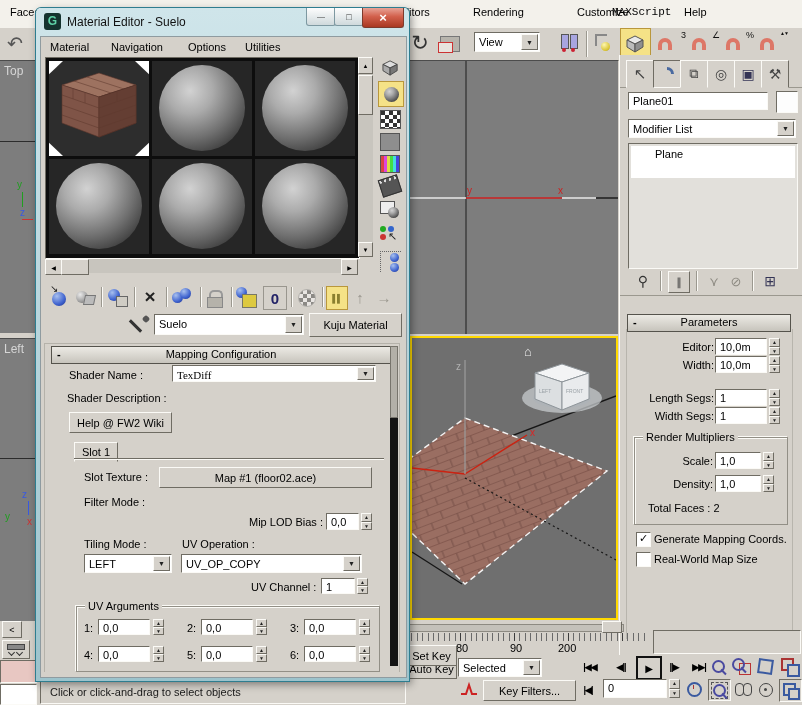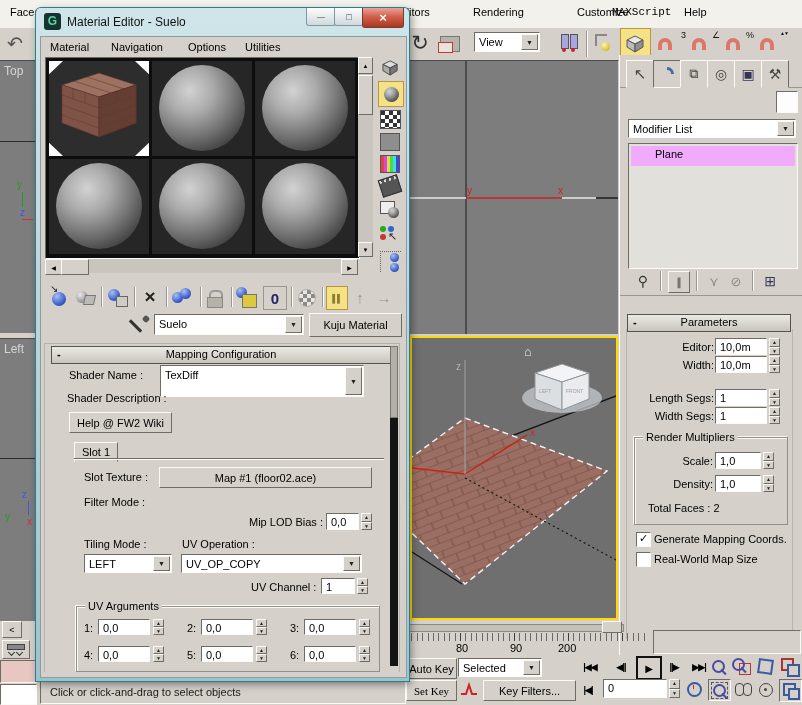--- a/index.html
+++ b/index.html
@@ -173,29 +173,30 @@
       <div class="abs tab icbtn" style="left:6px;top:3px;width:26px;height:26px;font-size:15px;color:#444;">↖</div>
       <div class="abs sunkeng icbtn" style="left:33px;top:3px;width:26px;height:26px;">
         <div style="width:14px;height:14px;border:3px solid #4a6aa0;border-radius:50%;clip-path:polygon(50% 0,100% 0,100% 50%,50% 50%);box-sizing:border-box;"></div>
       </div>
       <div class="abs tab icbtn" style="left:60px;top:3px;width:26px;height:26px;font-size:13px;color:#444;">⧉</div>
       <div class="abs tab icbtn" style="left:87px;top:3px;width:26px;height:26px;font-size:14px;color:#444;">◎</div>
       <div class="abs tab icbtn" style="left:114px;top:3px;width:26px;height:26px;font-size:14px;color:#335;">▣</div>
       <div class="abs tab icbtn" style="left:141px;top:3px;width:26px;height:26px;font-size:14px;color:#444;">⚒</div>
     </div>
 
+    <div class="abs field" style="left:8px;top:37px;width:140px;height:18px;box-sizing:border-box;">Plane01</div>
     <div class="abs sunken" style="left:156px;top:36px;width:20px;height:20px;background:#fdfdfd;"></div>
 
     <div class="abs dd" style="left:8px;top:64px;width:168px;height:19px;">
       <div class="fld">Modifier List</div>
       <div class="arr">▼</div>
     </div>
 
     <div class="abs sunken" style="left:8px;top:88px;width:168px;height:124px;background:#e2e0db;">
-      <div style="margin:2px;height:20px;background:#f0abfc;padding:2px 0 0 24px;box-sizing:border-box;">Plane</div>
+      <div style="margin:2px;height:32px;background:#ffffff;padding:2px 0 0 24px;box-sizing:border-box;">Plane</div>
     </div>
 
     <div class="abs" style="left:0;top:214px;width:183px;height:26px;border-bottom:1px solid #9b988f;">
       <div class="abs icbtn" style="left:12px;top:2px;width:22px;height:20px;font-size:14px;color:#333;">⚲</div>
       <div class="abs sep" style="left:40px;top:2px;width:1px;height:20px;"></div>
       <div class="abs raised icbtn" style="left:48px;top:2px;width:20px;height:20px;font-size:11px;color:#333;">∥</div>
       <div class="abs sep" style="left:76px;top:2px;width:1px;height:20px;"></div>
       <div class="abs icbtn" style="left:84px;top:2px;width:20px;height:20px;font-size:13px;color:#8d8a82;">⋎</div>
       <div class="abs icbtn" style="left:106px;top:2px;width:20px;height:20px;font-size:13px;color:#8d8a82;">⊘</div>
       <div class="abs sep" style="left:132px;top:2px;width:1px;height:20px;"></div>
@@ -282,21 +283,21 @@
     <div class="magicon abs" style="left:1px;top:1px;"></div>
   </div>
   <div class="abs icbtn" style="left:755px;top:656px;width:20px;height:20px;">
     <div style="width:11px;height:11px;border:2px solid #3a5aa0;transform:rotate(8deg);"></div>
   </div>
   <div class="abs" style="left:779px;top:656px;width:20px;height:20px;">
     <div class="abs" style="left:2px;top:2px;width:9px;height:9px;border:2px solid #a33;"></div>
     <div class="abs" style="left:8px;top:8px;width:9px;height:9px;border:2px solid #3a5aa0;background:#d5d1ca;"></div>
   </div>
 
-  <div class="abs raised btn" style="left:406px;top:680px;width:49px;height:19px;font-family:Liberation Serif, serif;">Set Key</div>
+  <div class="abs raised btn" style="left:406px;top:645px;width:49px;height:19px;">Set Key</div>
   <div class="abs" style="left:459px;top:681px;width:20px;height:17px;">
     <svg width="20" height="17" viewBox="0 0 20 17">
         <path d="M2,13 L7,13 L10,4 L13,13 L18,13" fill="none" stroke="#c22" stroke-width="2"></path>
       </svg>
   </div>
   <div class="abs raised btn" style="left:483px;top:680px;width:91px;height:19px;">Key Filters...</div>
   <div class="abs btn" style="left:577px;top:681px;width:22px;height:17px;font-size:9px;font-weight:bold;letter-spacing:-1px;">|◀|</div>
   <div class="abs field" style="left:603px;top:679px;width:64px;height:19px;box-sizing:border-box;">0</div>
   <div class="abs spin" style="left:669px;top:679px;height:19px;">
       <div>▲</div>
@@ -495,21 +496,21 @@
         </div>
         <div class="abs raised btn" style="left:268px;top:2px;width:91px;height:22px;">Kuju Material</div>
       </div>
 
       <div class="abs" style="left:3px;top:306px;width:354px;height:328px;border:1px solid #b5b2aa;border-bottom:none;">
         <div class="abs rollhdr" style="left:6px;top:2px;width:338px;height:15px;">
           <span class="minus">-</span>
           <span>Mapping Configuration</span>
         </div>
         <span class="abs lbl" style="left:24px;top:25px;">Shader Name :</span>
-        <div class="abs dd" style="left:115px;top:21px;width:204px;height:32px;">
+        <div class="abs dd" style="left:127px;top:21px;width:204px;height:17px;font-family:Liberation Serif, serif;">
           <div class="fld">TexDiff</div>
           <div class="arr">▼</div>
         </div>
         <span class="abs lbl" style="left:22px;top:48px;">Shader Description :</span>
         <div class="abs raised btn" style="left:24px;top:68px;width:101px;height:19px;">Help @ FW2 Wiki</div>
         <div class="abs tab btn" style="left:29px;top:98px;width:42px;height:18px;border-bottom:1px solid #d5d1ca;">Slot 1</div>
         <div class="abs" style="left:29px;top:115px;width:310px;height:1px;background:#fbfaf6;box-shadow:0 -1px 0 #6f6c63;"></div>
         <span class="abs lbl" style="left:39px;top:127px;">Slot Texture :</span>
         <div class="abs raised btn" style="left:114px;top:123px;width:211px;height:19px;">Map #1 (floor02.ace)</div>
         <span class="abs lbl" style="left:39px;top:152px;">Filter Mode :</span>

